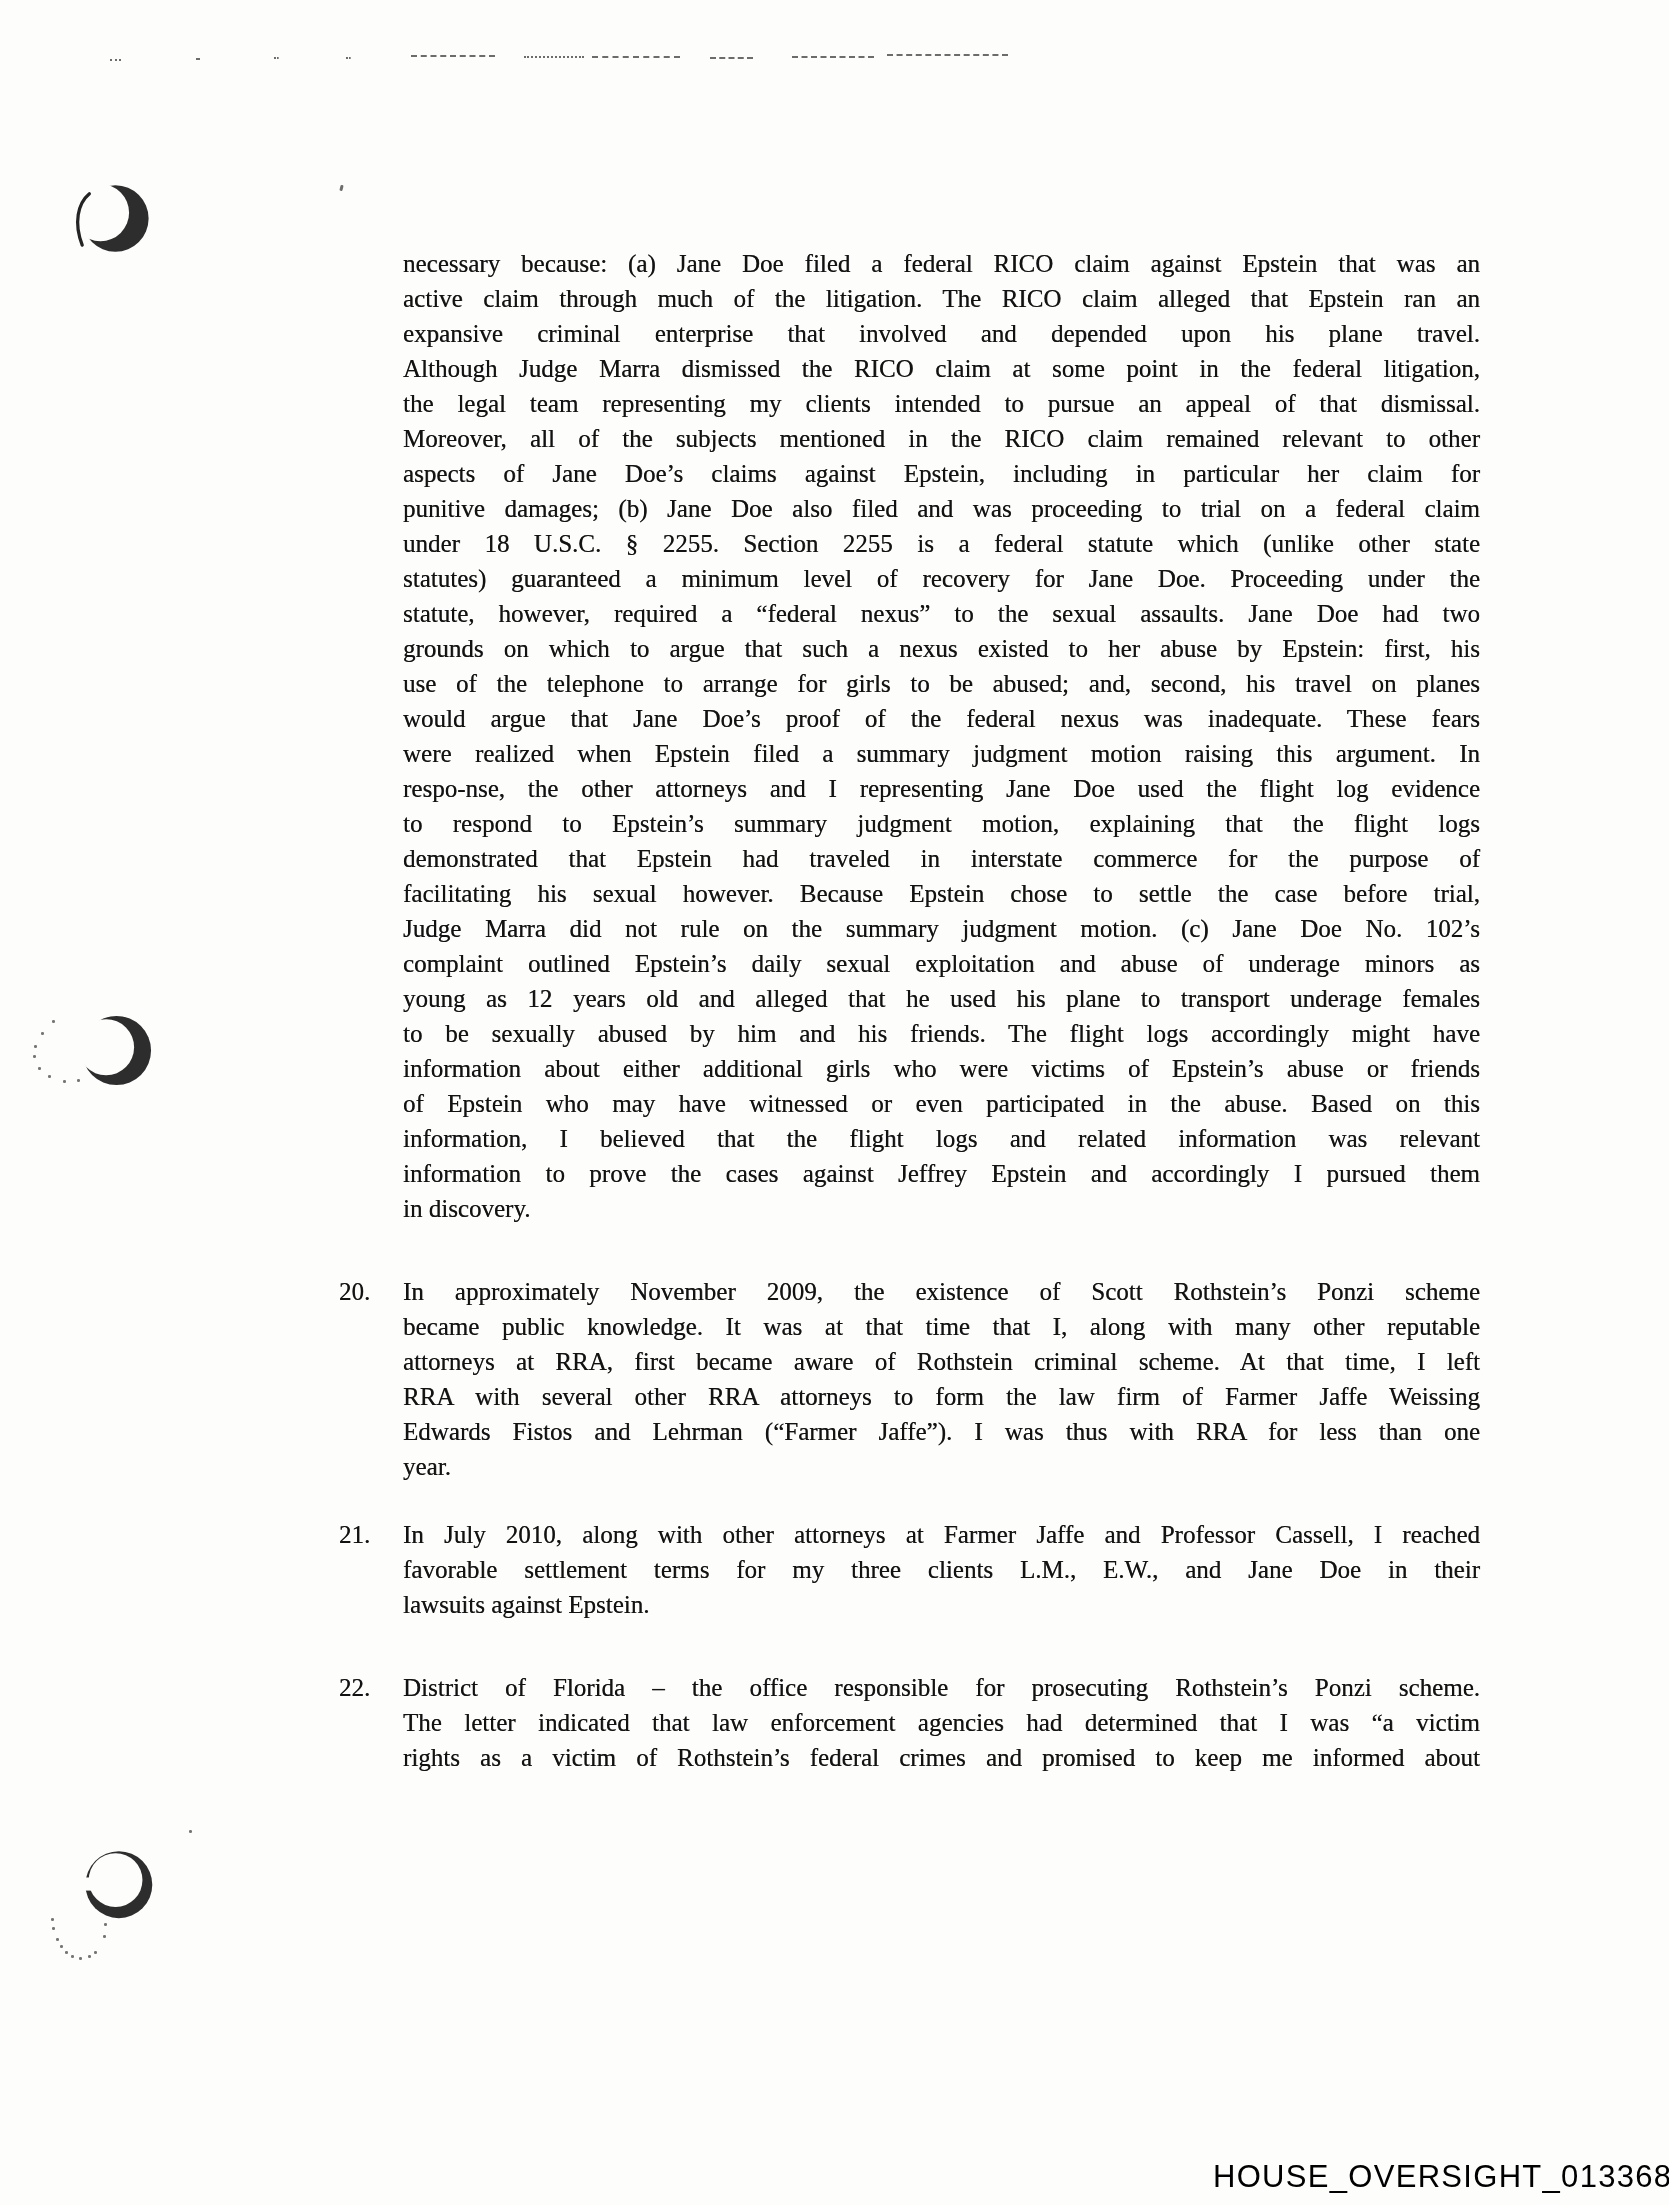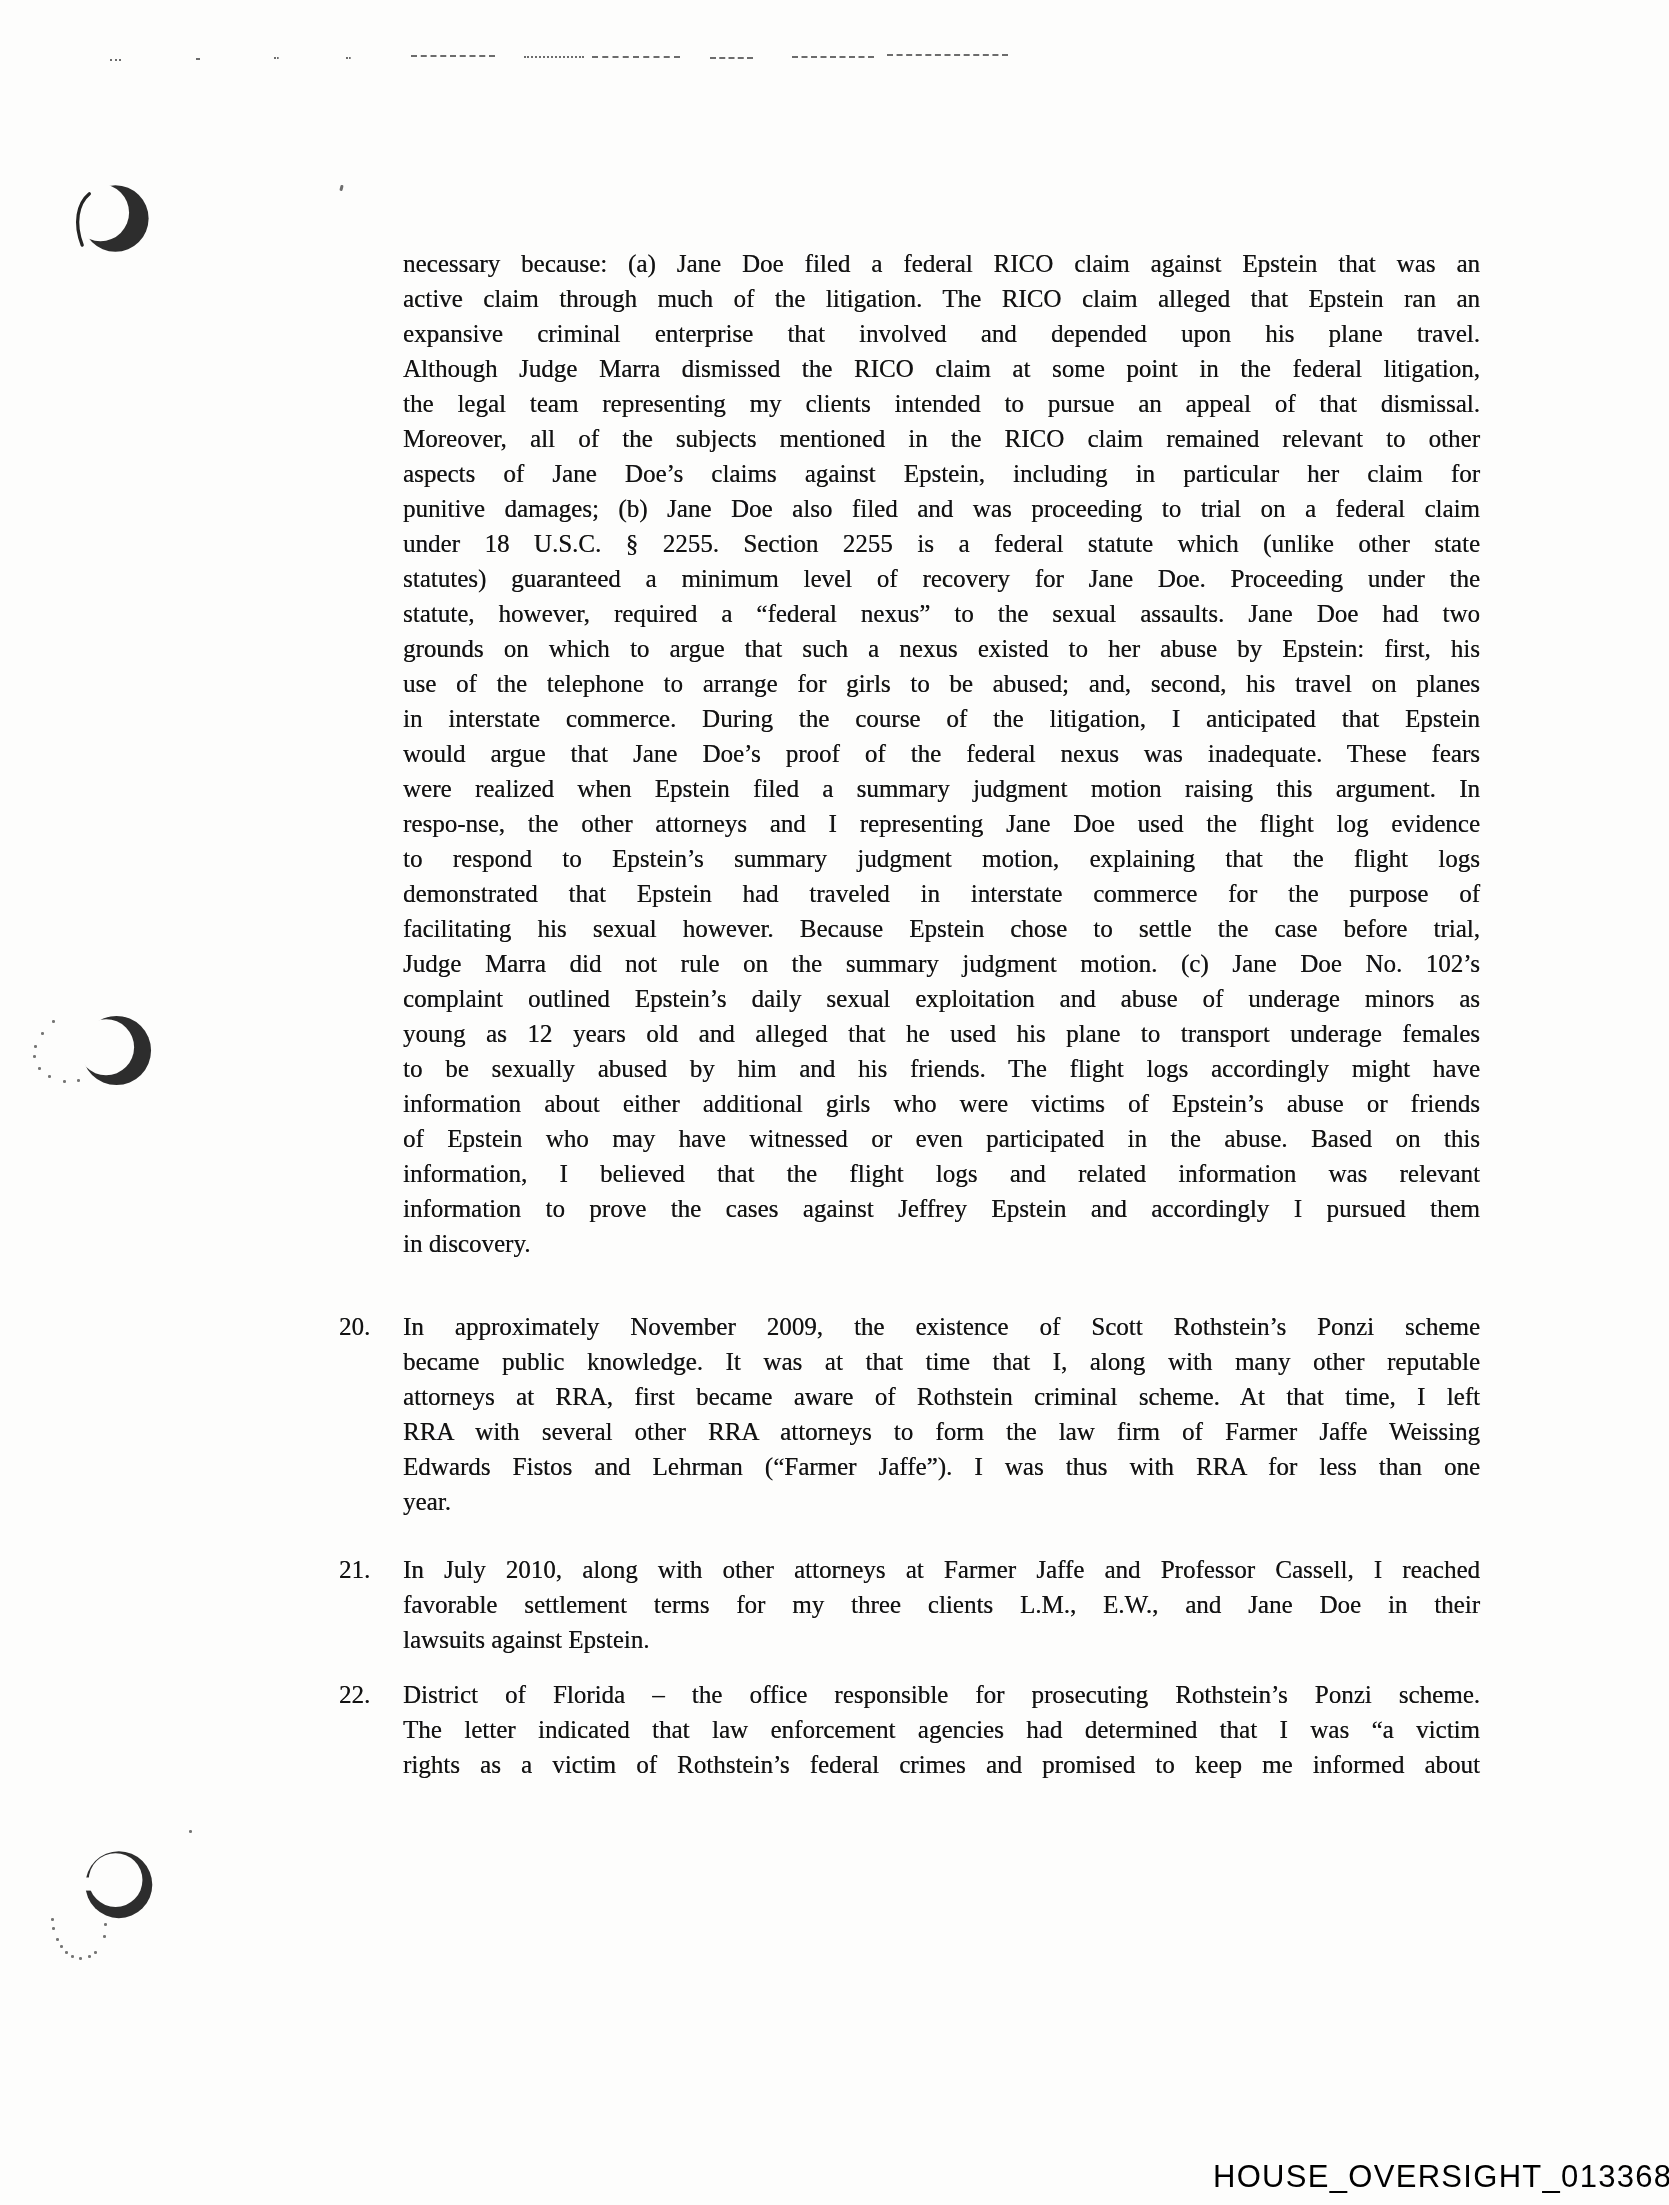--- a/index.html
+++ b/index.html
@@ -33,21 +33,21 @@
   .para-num {
     position: absolute;
     left: -64px;
     top: 0;
     font-size: 25px;
     line-height: 35px;
     text-shadow: 0.3px 0 0 rgba(15,15,15,0.7);
   }
   .para-20 { margin-top: 48px; }
   .para-21 { margin-top: 33px; }
-  .para-22 { margin-top: 20px; }
+  .para-22 { margin-top: 48px; }
   
   .bates {
     position: absolute;
     left: 1213px;
     top: 2159px;
     font-family: "Liberation Sans", "DejaVu Sans", sans-serif;
     font-size: 31px;
     letter-spacing: 1.3px;
     color: #000;
     white-space: nowrap;
@@ -161,21 +161,20 @@
           <div class="line">Although Judge Marra dismissed the RICO claim at some point in the federal litigation,</div>
           <div class="line">the legal team representing my clients intended to pursue an appeal of that dismissal.</div>
           <div class="line">Moreover, all of the subjects mentioned in the RICO claim remained relevant to other</div>
           <div class="line">aspects of Jane Doe’s claims against Epstein, including in particular her claim for</div>
           <div class="line">punitive damages; (b) Jane Doe also filed and was proceeding to trial on a federal claim</div>
           <div class="line">under 18 U.S.C.  § 2255.  Section 2255 is a federal statute which (unlike other state</div>
           <div class="line">statutes) guaranteed a minimum level of recovery for Jane Doe.  Proceeding under the</div>
           <div class="line">statute, however, required a “federal nexus” to the sexual assaults.  Jane Doe had two</div>
           <div class="line">grounds on which to argue that such a nexus existed to her abuse by Epstein: first, his</div>
           <div class="line">use of the telephone to arrange for girls to be abused; and, second, his travel on planes</div>
-          <div class="line">in interstate commerce.  During the course of the litigation, I anticipated that Epstein</div>
           <div class="line">would argue that Jane Doe’s proof of the federal nexus was inadequate.  These fears</div>
           <div class="line">were realized when Epstein filed a summary judgment motion raising this argument.  In</div>
           <div class="line">respo-nse, the other attorneys and I representing Jane Doe used the flight log evidence</div>
           <div class="line">to respond to Epstein’s summary judgment motion, explaining that the flight logs</div>
           <div class="line">demonstrated that Epstein had traveled in interstate commerce for the purpose of</div>
           <div class="line">facilitating his sexual however.  Because Epstein chose to settle the case before trial,</div>
           <div class="line">Judge Marra did not rule on the summary judgment motion.  (c) Jane Doe No. 102’s</div>
           <div class="line">complaint outlined Epstein’s daily sexual exploitation and abuse of underage minors as</div>
           <div class="line">young as 12 years old and alleged that he used his plane to transport underage females</div>
           <div class="line">to be sexually abused by him and his friends.  The flight logs accordingly might have</div>

